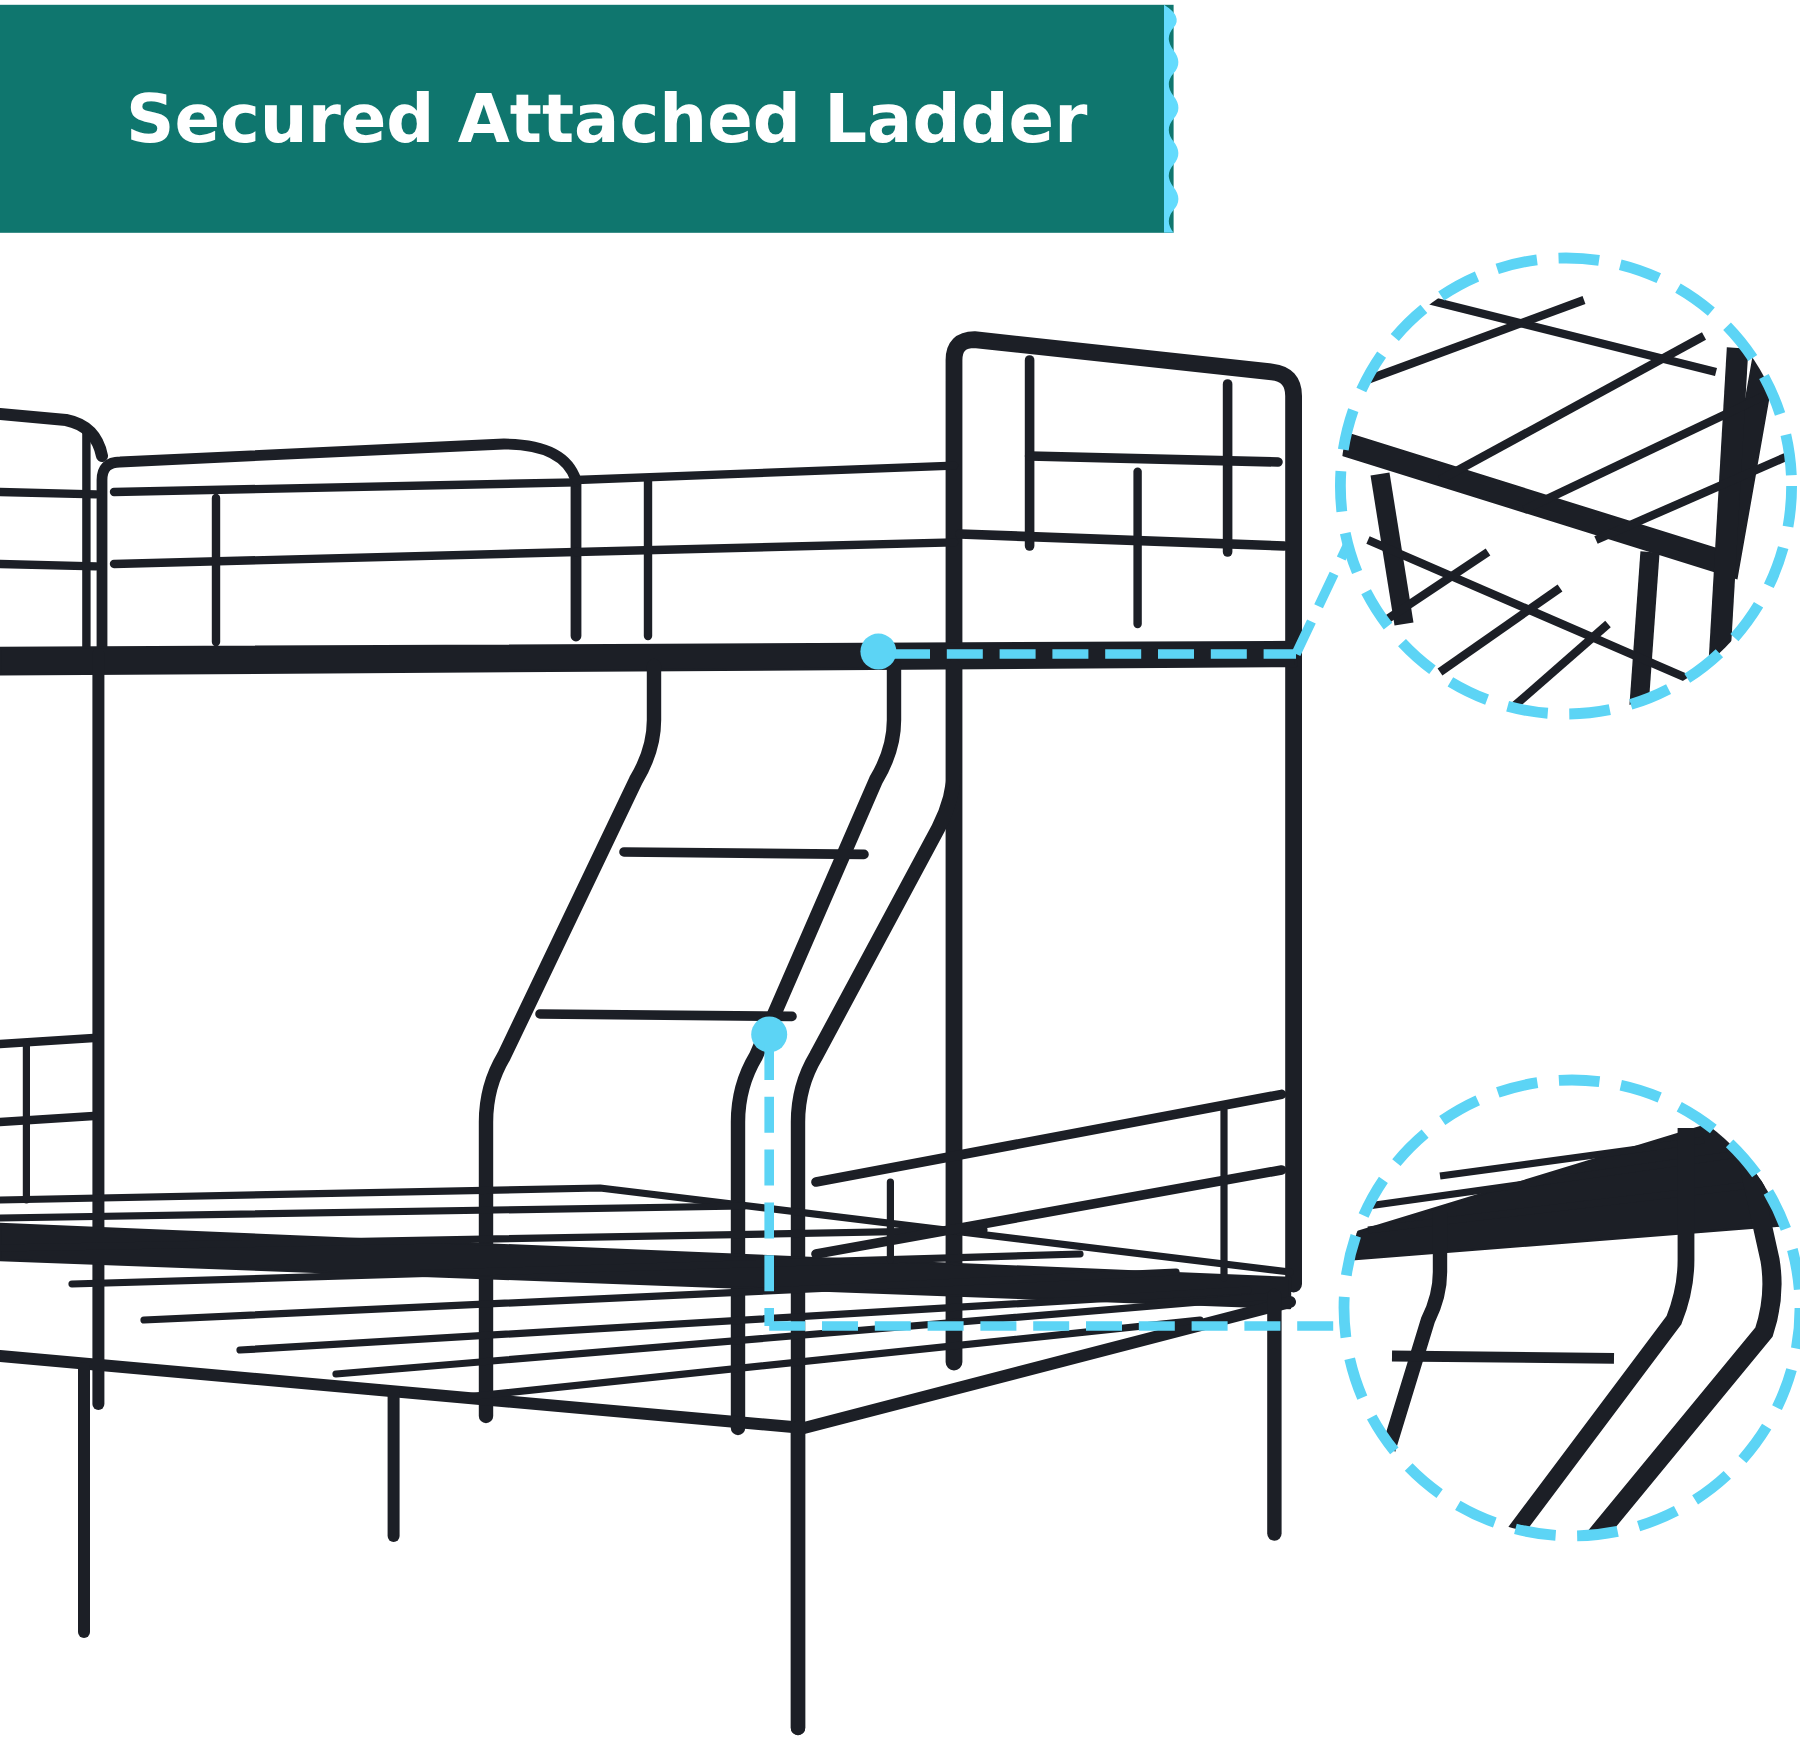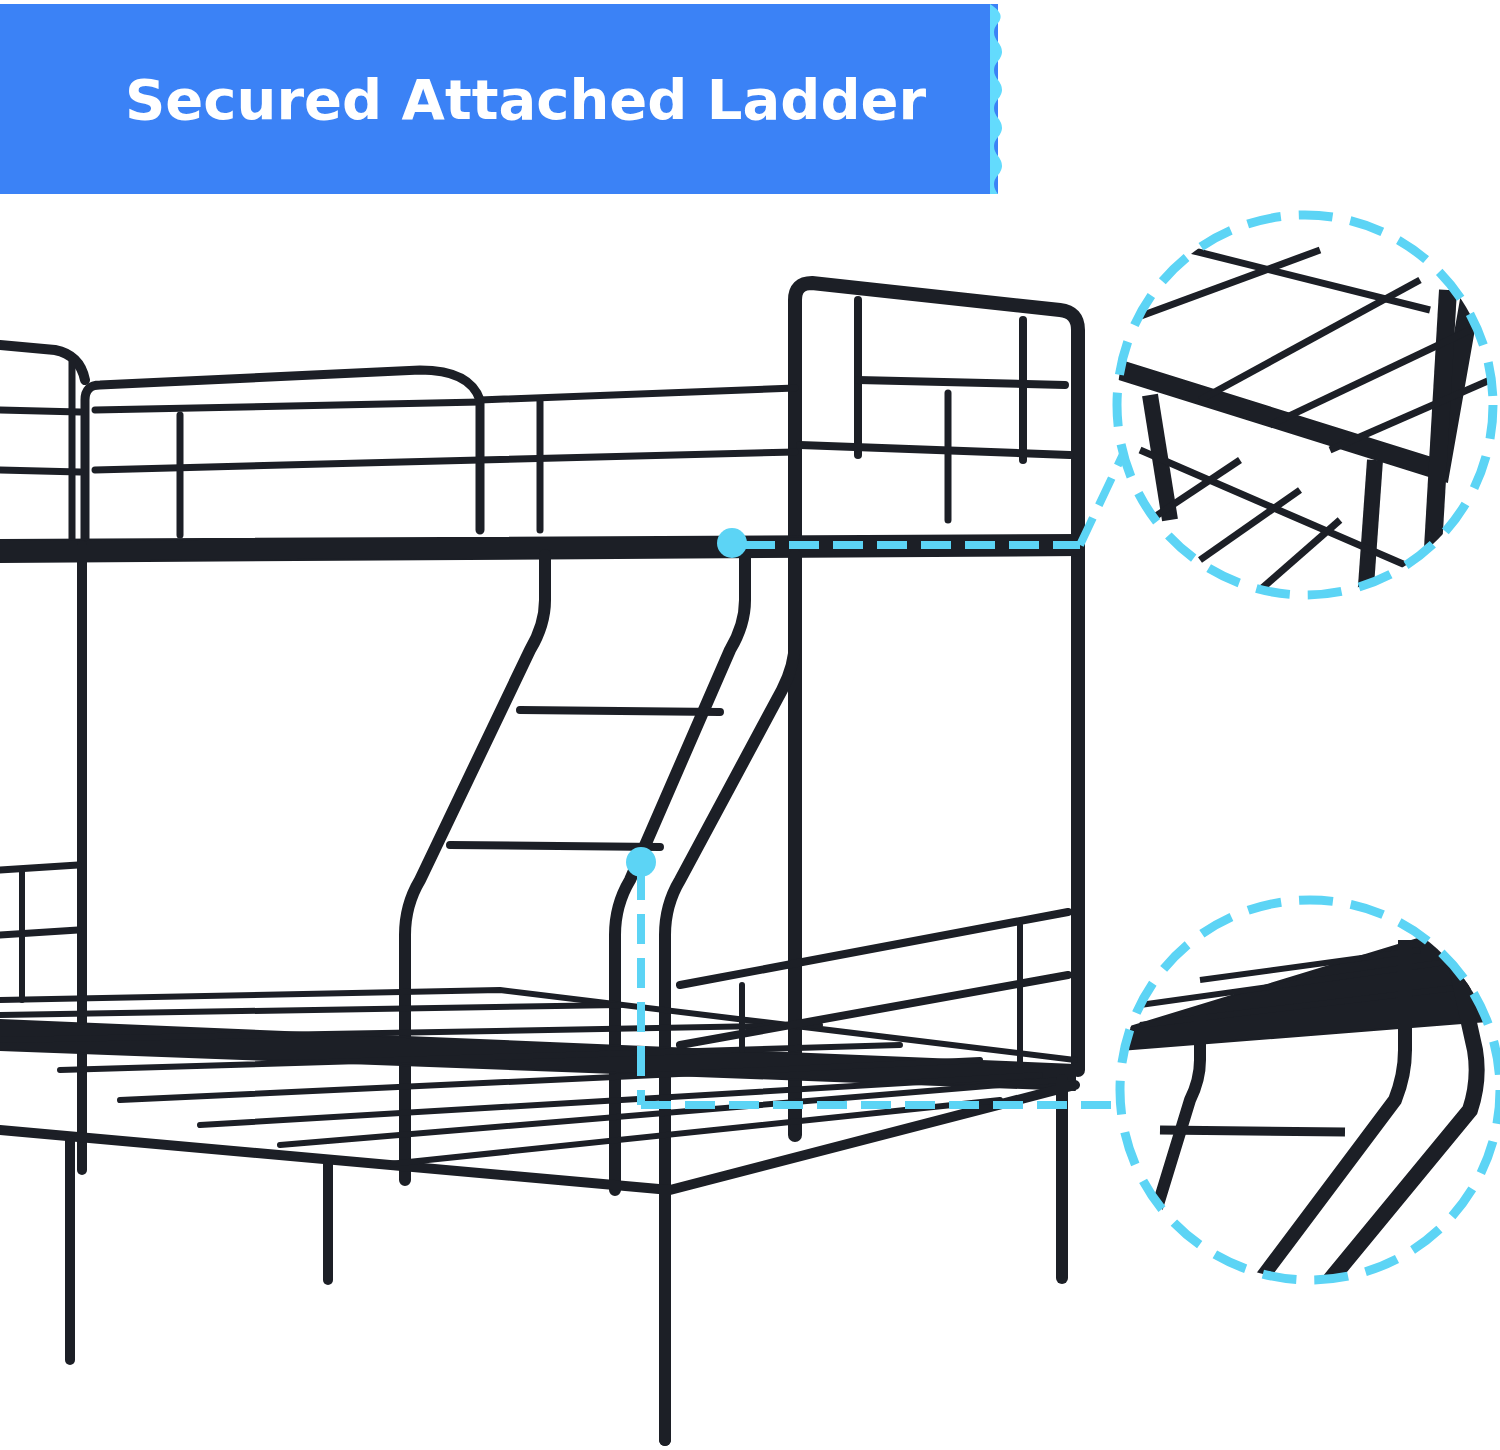--- a/index.html
+++ b/index.html
@@ -1,20 +1,20 @@
 <!DOCTYPE html>
 <html><head>
   <meta charset="utf-8">
   <style>
     html, body { margin: 0; padding: 0; background: #ffffff; }
     body { width: 1500px; height: 1450px; position: relative; overflow: hidden; font-family: "DejaVu Sans", sans-serif; }
     .banner {
       position: absolute; left: 0; top: 4px; width: 978px; height: 190px;
-      background: #3b82f6;
-      display: flex; align-items: center; padding-left: 20px;
+      background: #0f766e;
+      display: flex; align-items: center;
     }
     .banner-edge { position: absolute; right: -8px; top: 0; height: 190px; width: 16px; }
     .banner-title {
       margin-left: 105px; color: #ffffff; font-weight: bold;
       font-size: 56px; letter-spacing: 0px;
       font-family: "DejaVu Sans", sans-serif;
     }
     .scene { position: absolute; left: 0; top: 0; width: 1500px; height: 1450px; }
   </style>
 </head>

